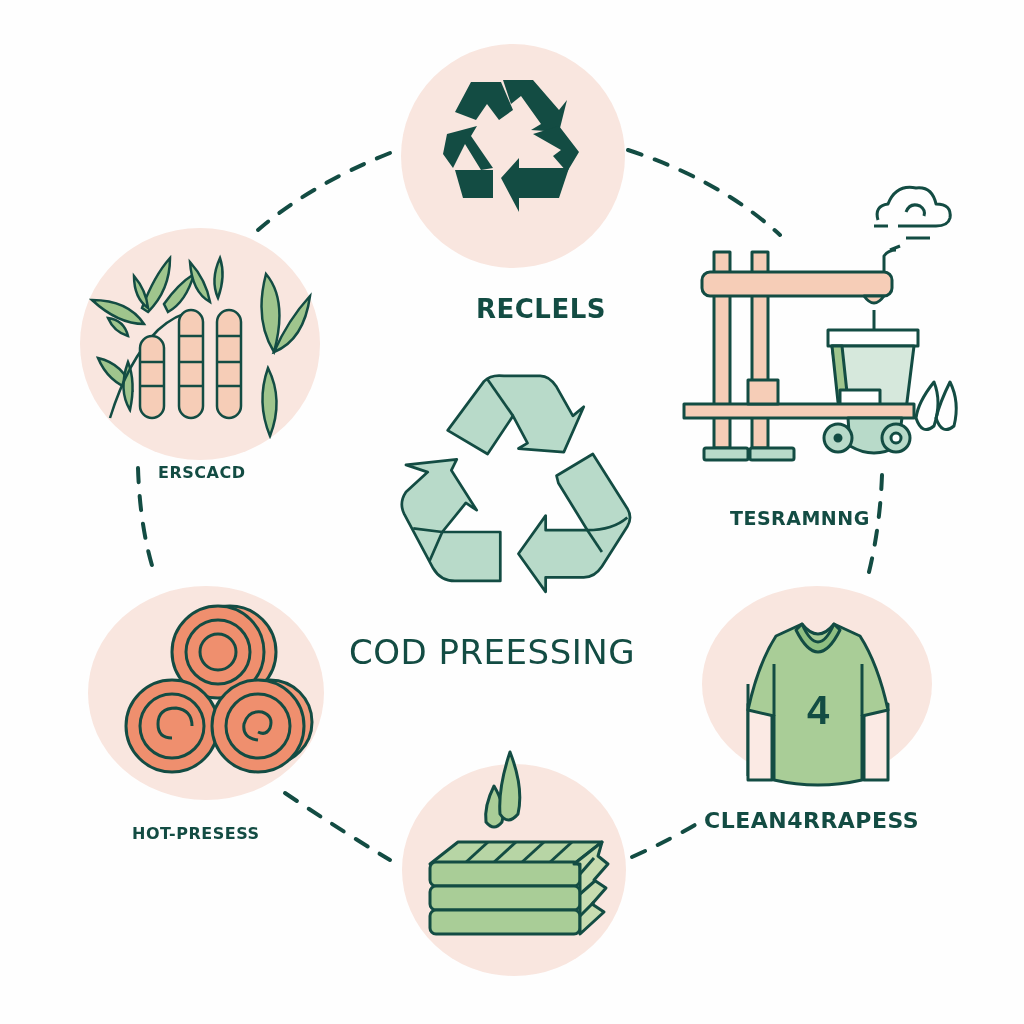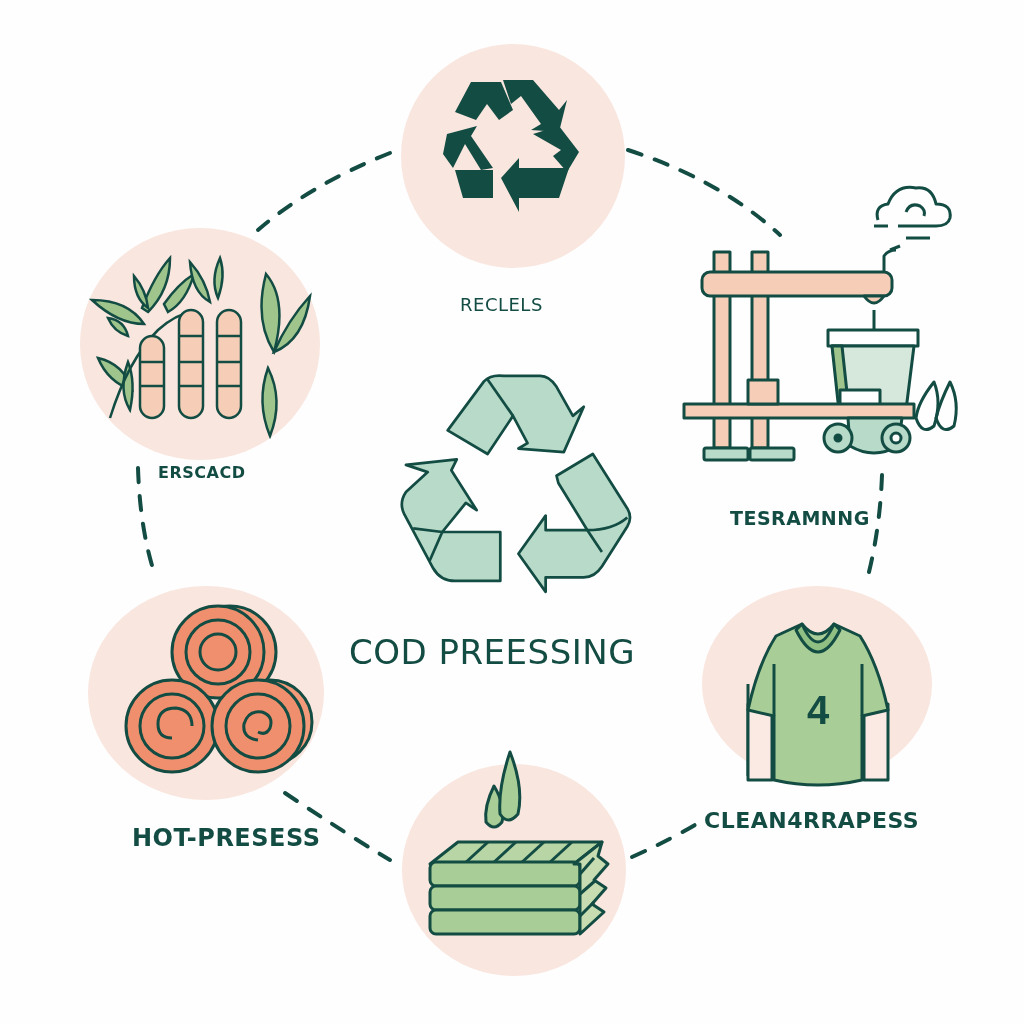--- a/index.html
+++ b/index.html
@@ -54,21 +54,21 @@
 <svg style="left:441px;top:72px;" width="150" height="145" viewBox="0 0 150 145">
   <g fill="#134c43">
     <polygon points="30,10 60,10 72,38 58,48 46,32 35,48 14,40"></polygon>
     <polygon points="62,8 92,8 118,38 126,28 118,60 90,58 100,52 80,24 70,32"></polygon>
     <polygon points="6,62 36,54 30,64 52,96 40,98 24,72 12,96 2,82"></polygon>
     <polygon points="14,98 52,98 52,126 22,126"></polygon>
     <polygon points="92,62 118,54 138,80 126,100 112,84 120,78"></polygon>
     <polygon points="60,106 78,86 78,96 128,96 118,126 78,126 78,140"></polygon>
   </g>
 </svg>
-<div class="label" style="left:460px;top:294px;font-size:18px;font-weight:400;">RECLELS</div>
+<div class="label" style="left:476px;top:294px;font-size:26px;font-weight:700;">RECLELS</div>
 
 <div class="node-circle" style="left:80px;top:228px;width:240px;height:232px;"></div>
 <svg style="left:88px;top:240px;" width="230" height="190" viewBox="0 0 230 190">
   <g stroke="#134c43" stroke-width="2.5">
 
     <path d="M4,60 Q40,60 56,84 Q30,84 4,60 Z" fill="#9fc58d"></path>
     <path d="M54,68 Q66,36 82,18 Q82,50 60,72 Z" fill="#9fc58d"></path>
     <path d="M76,64 Q90,44 106,34 Q98,62 80,72 Z" fill="#9fc58d"></path>
     <path d="M46,36 Q58,50 60,68 Q46,58 46,36 Z" fill="#9fc58d"></path>
     <path d="M10,118 Q36,124 44,150 Q20,142 10,118 Z" fill="#9fc58d"></path>
@@ -149,21 +149,21 @@
     <circle cx="54" cy="128" r="46"></circle>
     <circle cx="54" cy="128" r="32" fill="none"></circle>
     <path d="M54,140 Q40,140 40,126 Q40,110 58,110 Q74,112 74,128" fill="none"></path>
 
     <circle cx="152" cy="124" r="42" fill="#f29a7a"></circle>
     <circle cx="140" cy="128" r="46"></circle>
     <circle cx="140" cy="128" r="32" fill="none"></circle>
     <path d="M140,142 Q124,140 126,126 Q130,112 144,114 Q156,118 152,130 Q148,138 140,134" fill="none"></path>
   </g>
 </svg>
-<div class="label" style="left:132px;top:824px;font-size:24px;">HOT-PRESESS</div>
+<div class="label" style="left:132px;top:824px;font-size:16px;">HOT-PRESESS</div>
 
 <div class="node-circle" style="left:702px;top:586px;width:230px;height:196px;"></div>
 <svg style="left:738px;top:604px;" width="160" height="160" viewBox="0 0 160 160">
   <g stroke="#134c43" stroke-width="3" stroke-linejoin="round">
     <path d="M10,80 L10,172" fill="none"></path>
     <rect x="10" y="100" width="24" height="76" fill="#fbeae4"></rect>
     <rect x="126" y="100" width="24" height="76" fill="#fbeae4"></rect>
     <path d="M38,32 L64,20 Q80,40 96,20 L122,32 Q140,60 150,106 L124,112 L124,176 Q80,186 36,176 L36,112 L10,106 Q20,60 38,32 Z" fill="#a9cd97"></path>
     <path d="M64,20 Q80,56 96,20 L102,26 Q80,70 58,26 Z" fill="#8fbf82"></path>
     <path d="M36,112 L36,60" fill="none"></path>

